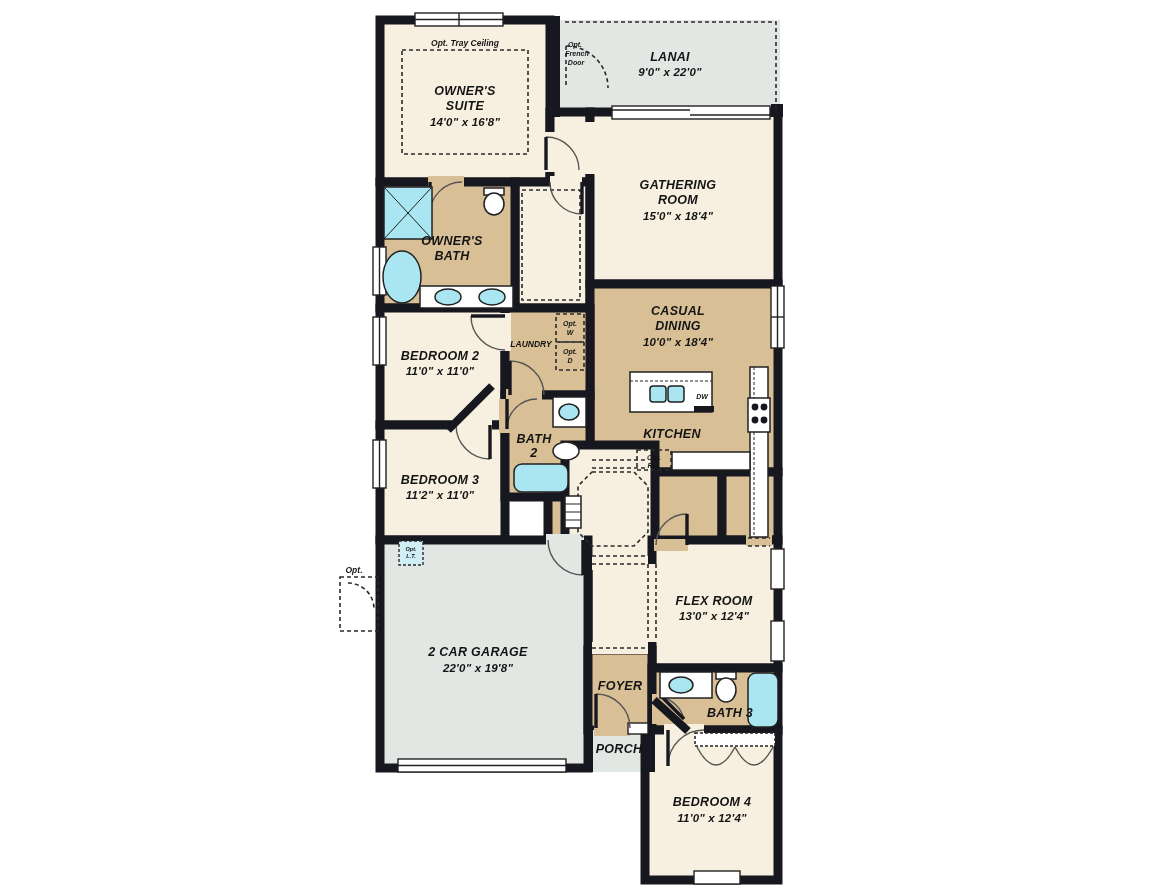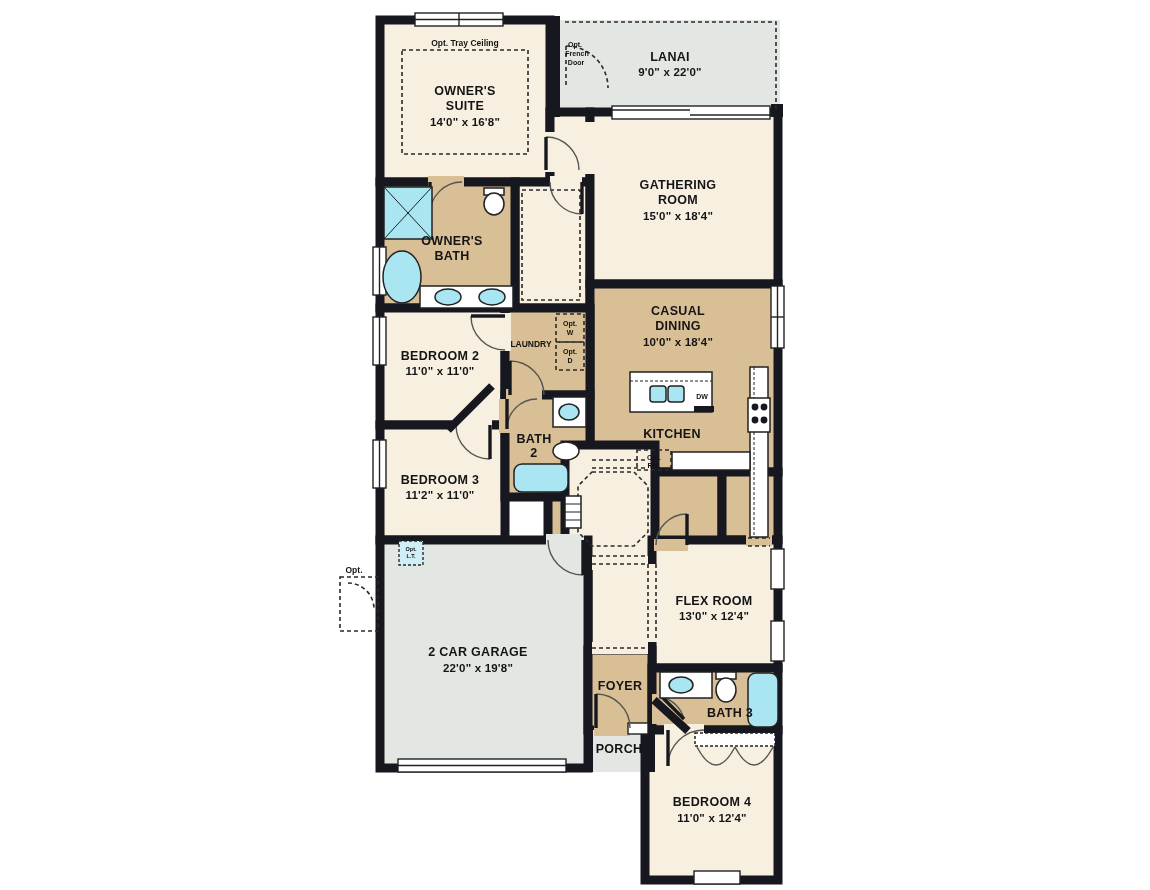--- a/index.html
+++ b/index.html
@@ -1,17 +1,17 @@
 <!DOCTYPE html>
 <html><head>
 <meta charset="utf-8">
 <style>
   html,body{margin:0;padding:0;background:#ffffff;}
   .canvas{position:relative;width:1150px;height:890px;background:#ffffff;overflow:hidden;
-          font-family:"Liberation Sans", sans-serif;}
+          font-family:"Liberation Sans", sans-serif;font-style:italic;}
   svg text{font-family:"Liberation Sans", sans-serif;fill:#141414;}
   .rname{font-weight:bold;font-size:12.5px;letter-spacing:.3px;}
   .rdims{font-weight:bold;font-size:11.5px;letter-spacing:.2px;}
   .small{font-weight:bold;font-size:8.5px;}
   .tiny{font-weight:bold;font-size:7px;}
   .micro{font-weight:bold;font-size:5.5px;}
 </style>
 </head>
 <body>
 

